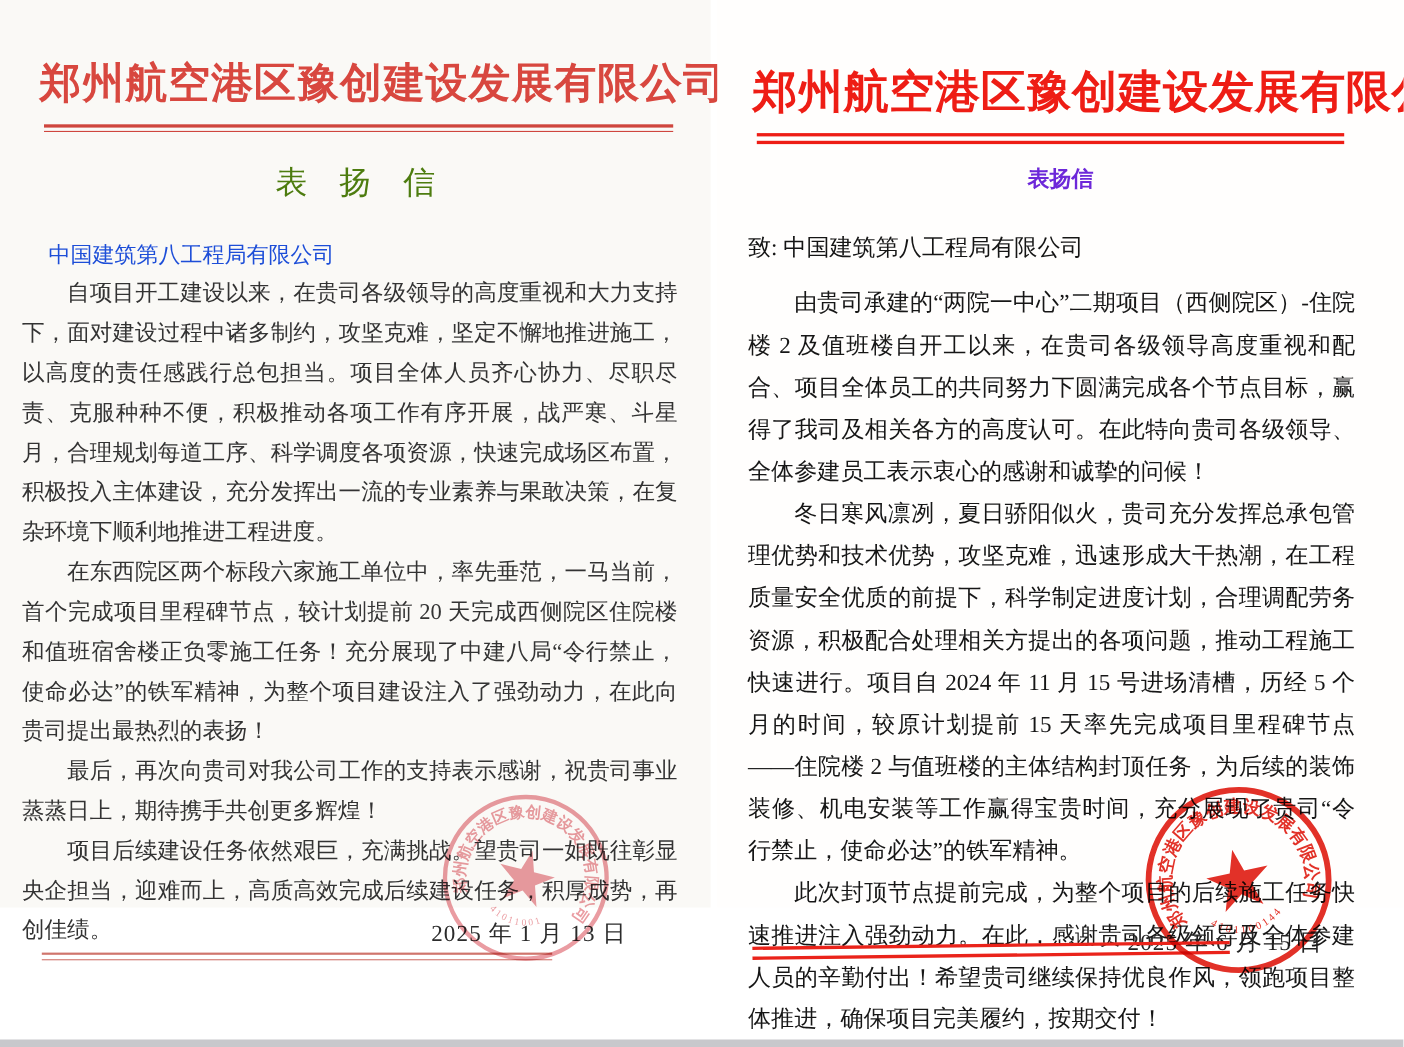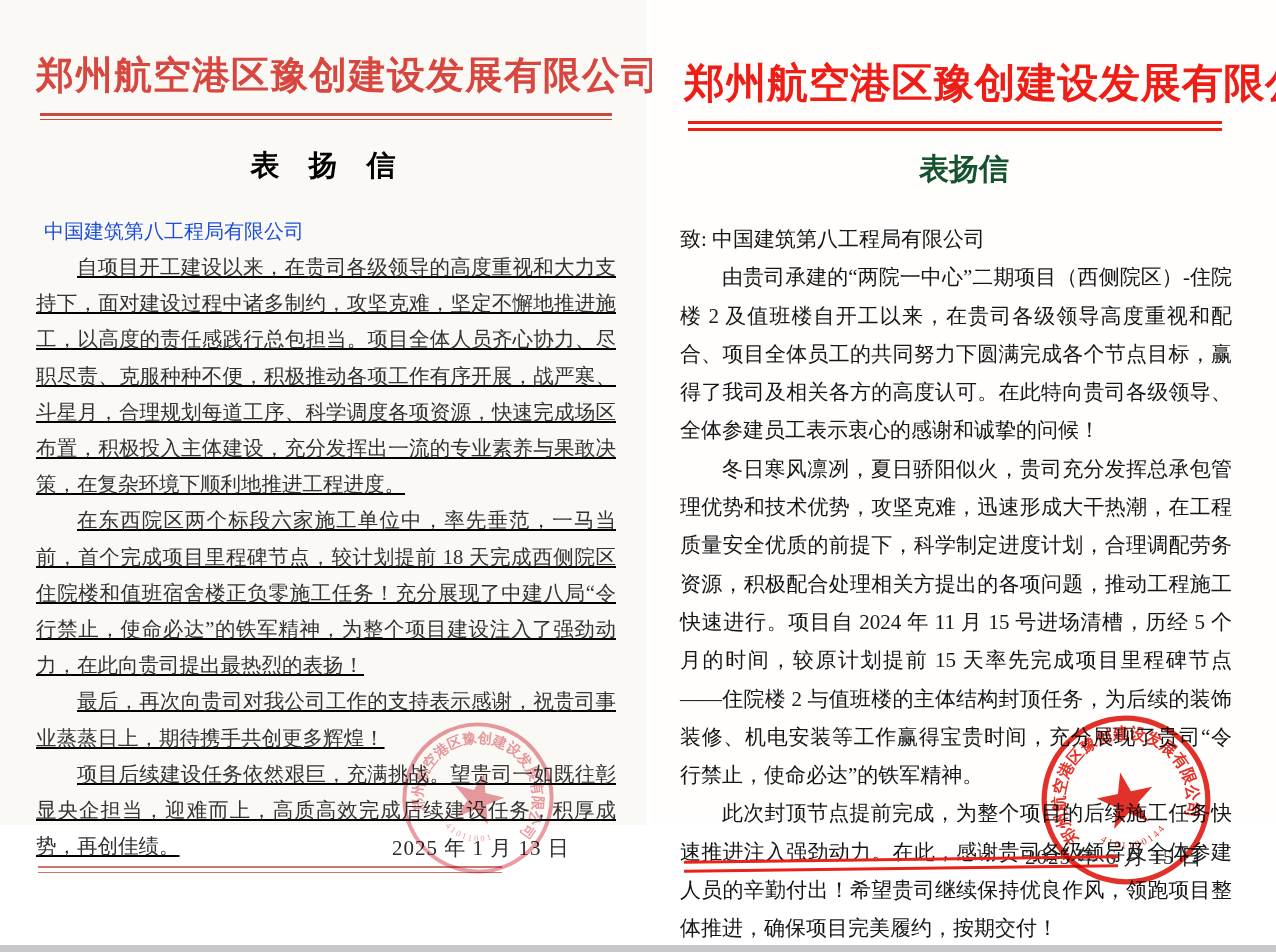--- a/index.html
+++ b/index.html
@@ -10,36 +10,36 @@
   .page{position:absolute;top:0;height:825px;}
   .page-left{left:0;width:646px;background:#faf9f6;}
   .page-right{left:652px;width:624px;background:#fffefd;}
 
   
   .l-company{
     margin:50px 30px 0 36px;text-align:center;
     font-size:38px;font-weight:700;color:#d8473f;letter-spacing:1px;white-space:nowrap;
   }
   .l-rule{margin:12px 34px 0 40px;height:3px;border-top:3px solid #cf463e;border-bottom:1px solid #cf463e;}
-  .l-title{margin-top:26px;text-align:center;font-size:29px;font-weight:700;color:#000000;}
+  .l-title{margin-top:26px;text-align:center;font-size:29px;font-weight:400;color:#4d7c0f;}
   .l-recipient{margin:32px 30px 0 44px;font-size:20px;color:#1d4ed8;}
-  .l-body{margin:4px 30px 0 36px;text-decoration:underline;}
+  .l-body{margin:4px 30px 0 20px;}
   .l-body p{margin:0;font-size:20.5px;line-height:36.2px;text-indent:2em;text-align:justify;color:#333;}
   .l-date{position:absolute;left:392px;top:834px;font-size:21px;color:#2b2b2b;letter-spacing:1px;white-space:nowrap;text-align:right;}
   .l-footer-rule{position:absolute;left:38px;top:866px;width:464px;height:4px;
     border-top:2px solid #d0756d;border-bottom:1px solid #d0756d;}
 
   
   .r-company{
     margin:56px 48px 0 32px;text-align:center;
     font-size:41px;font-weight:900;color:#ee1d15;letter-spacing:0.5px;white-space:nowrap;
   }
   .r-rule{margin:10px 54px 0 36px;height:4px;border-top:3px solid #ee1d15;border-bottom:3px solid #ee1d15;}
-  .r-title{margin-top:18px;text-align:center;font-size:30px;font-weight:700;color:#14532d;}
-  .r-salutation{margin:30px 44px 0 28px;font-size:21px;line-height:38.3px;color:#151515;font-weight:500;}
+  .r-title{margin-top:18px;text-align:center;font-size:20px;font-weight:700;color:#6d28d9;}
+  .r-salutation{margin:30px 44px 12px 28px;font-size:21px;line-height:38.3px;color:#151515;font-weight:500;}
   .r-body{margin:0 44px 0 28px;}
   .r-body p{margin:0;font-size:21px;line-height:38.3px;text-indent:2em;text-align:justify;color:#161616;font-weight:400;}
   .r-date{position:absolute;left:373px;top:843px;font-size:21px;color:#222;letter-spacing:1px;white-space:nowrap;}
   .r-footer-rule{position:absolute;left:32px;top:858px;width:434px;height:6px;
     border-top:3px solid #ea231a;border-bottom:3px solid #ea231a;transform:rotate(-0.7deg);}
 
   
   .stamp{position:absolute;mix-blend-mode:multiply;}
   .stamp svg{width:100%;height:100%;display:block;}
   .stamp-left{left:399px;top:719px;width:158px;height:158px;color:#dc5a63;opacity:0.6;transform:rotate(14deg);}
@@ -50,21 +50,21 @@
 </head>
 <body>
 
 <div class="page page-left">
   <div class="l-company">郑州航空港区豫创建设发展有限公司</div>
   <div class="l-rule"></div>
   <div class="l-title">表　扬　信</div>
   <div class="l-recipient">中国建筑第八工程局有限公司</div>
   <div class="l-body">
     <p>自项目开工建设以来，在贵司各级领导的高度重视和大力支持下，面对建设过程中诸多制约，攻坚克难，坚定不懈地推进施工，以高度的责任感践行总包担当。项目全体人员齐心协力、尽职尽责、克服种种不便，积极推动各项工作有序开展，战严寒、斗星月，合理规划每道工序、科学调度各项资源，快速完成场区布置，积极投入主体建设，充分发挥出一流的专业素养与果敢决策，在复杂环境下顺利地推进工程进度。</p>
-    <p>在东西院区两个标段六家施工单位中，率先垂范，一马当前，首个完成项目里程碑节点，较计划提前 18 天完成西侧院区住院楼和值班宿舍楼正负零施工任务！充分展现了中建八局“令行禁止，使命必达”的铁军精神，为整个项目建设注入了强劲动力，在此向贵司提出最热烈的表扬！</p>
+    <p>在东西院区两个标段六家施工单位中，率先垂范，一马当前，首个完成项目里程碑节点，较计划提前 20 天完成西侧院区住院楼和值班宿舍楼正负零施工任务！充分展现了中建八局“令行禁止，使命必达”的铁军精神，为整个项目建设注入了强劲动力，在此向贵司提出最热烈的表扬！</p>
     <p>最后，再次向贵司对我公司工作的支持表示感谢，祝贵司事业蒸蒸日上，期待携手共创更多辉煌！</p>
     <p>项目后续建设任务依然艰巨，充满挑战。望贵司一如既往彰显央企担当，迎难而上，高质高效完成后续建设任务，积厚成势，再创佳绩。</p>
   </div>
   <div class="l-date">2025 年 1 月 13 日</div>
   <div class="l-footer-rule"></div>
 
   <div class="stamp stamp-left">
     <svg viewBox="0 0 200 200" xmlns="http://www.w3.org/2000/svg">
       <defs>
         <path id="l-arc-top" d="M 39.4 135 A 70 70 0 1 1 160.6 135" fill="none"></path>

